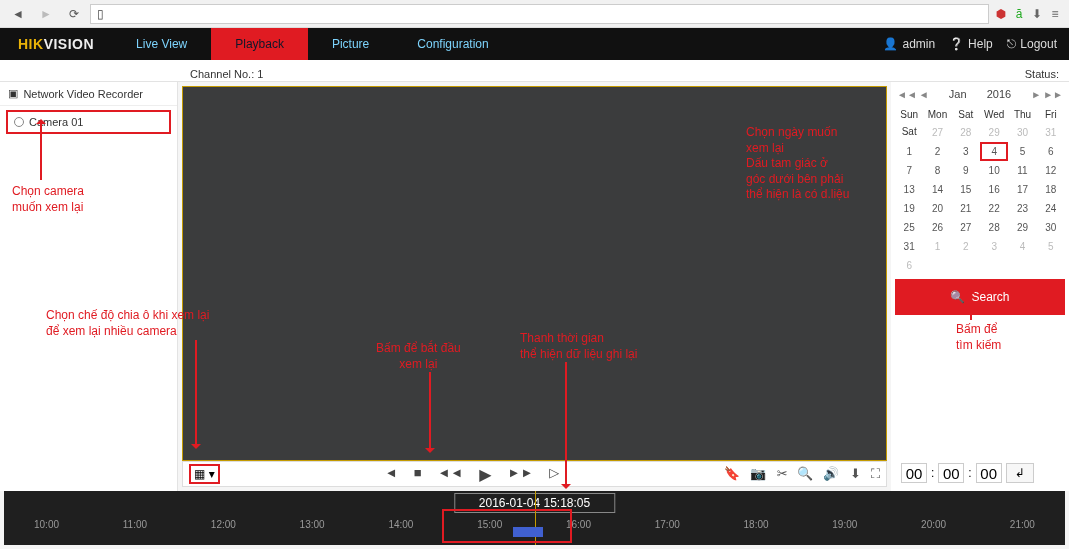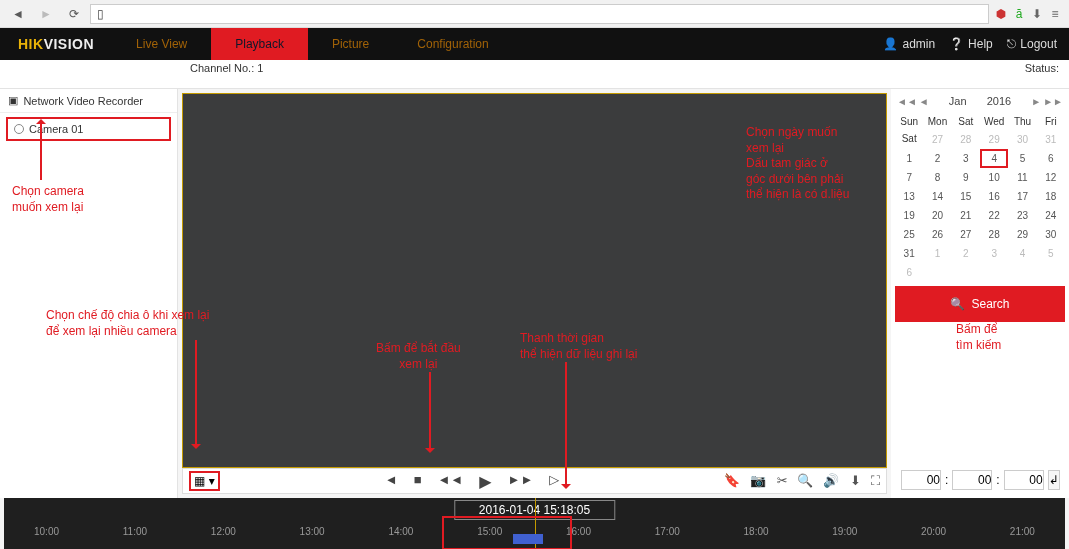--- a/index.html
+++ b/index.html
@@ -6,25 +6,25 @@
 body{width:1069px;height:549px;background:#f5f5f5;overflow:hidden;position:relative;font-size:12px}
 .browser-bar{height:28px;background:#f1f1f1;border-bottom:1px solid #ddd;display:flex;align-items:center;padding:0 6px;gap:4px}
 .bbtn{width:24px;height:20px;display:flex;align-items:center;justify-content:center;color:#5a5a5a;cursor:pointer}
 .url-box{flex:1;height:20px;background:#fff;border:1px solid #ccc;display:flex;align-items:center;padding:0 6px;color:#444;gap:6px}
 .br-right{display:flex;gap:2px;align-items:center}
 .mini-ico{width:16px;height:16px;display:inline-flex;align-items:center;justify-content:center;color:#666}
 .header{height:32px;background:#111;display:flex;align-items:center;color:#eee}
 .logo{padding:0 18px;font-weight:bold;font-size:14px;letter-spacing:.5px}
 .logo span.hk{color:#eab308}
 .nav{display:flex;height:100%}
-.nav-item{padding:0 24px;display:flex;align-items:center;color:#a16207;cursor:pointer;font-size:12px}
+.nav-item{padding:0 24px;display:flex;align-items:center;color:#7dd3fc;cursor:pointer;font-size:12px}
 .nav-item.active{background:#e01b22;color:#0f172a}
 .nav-right{margin-left:auto;display:flex;align-items:center;gap:14px;padding-right:12px;color:#ddd}
 .nav-right span{display:flex;align-items:center;gap:4px;cursor:pointer}
-.info-bar{height:22px;background:#fff;border-bottom:1px solid #e3e3e3;display:flex;align-items:flex-end;padding:14px 10px;color:#333;font-size:11px}
+.info-bar{height:22px;background:#fff;border-bottom:1px solid #e3e3e3;display:flex;align-items:flex-start;padding:8px 10px;color:#333;font-size:11px}
 .info-bar .status{margin-left:auto}
 .content{display:flex;height:409px}
 .sidebar{width:178px;background:#fff;border-right:1px solid #e3e3e3}
 .nvr-title{padding:5px 8px;display:flex;align-items:center;gap:5px;color:#333;font-size:11px;border-bottom:1px solid #eee}
 .cam-item{margin:4px 6px;padding:4px 6px;display:flex;align-items:center;gap:5px;color:#333;font-size:11px;border:2px solid #e01b22}
 .cam-dot{width:10px;height:10px;border:1px solid #888;border-radius:50%;display:inline-block}
 .main{flex:1;display:flex;flex-direction:column}
 .video{flex:1;background:#3b3c3d;border:1px solid #c49a00;margin:4px 4px 0 4px;position:relative}
 .controls{height:26px;background:#fff;border:1px solid #ddd;margin:0 4px 4px 4px;display:flex;align-items:center;padding:0 6px;gap:10px}
 .layout-btn{border:2px solid #e01b22;padding:1px 3px;display:flex;align-items:center;gap:2px}
@@ -37,21 +37,21 @@
 .arr{cursor:pointer;color:#888;font-size:10px}
 .cal-grid{display:grid;grid-template-columns:repeat(6,1fr);text-align:center;font-size:10px;color:#555}
 .cal-grid .dh{color:#333;font-weight:normal;padding:3px 0}
 .cal-grid .d{padding:4px 0;cursor:pointer}
 .cal-grid .d.faded{color:#bbb}
 .cal-grid .d.sel{outline:2px solid #e01b22;outline-offset:-2px}
 .search-btn{background:#e01b22;color:#fff;text-align:center;padding:7px 0;font-size:12px;cursor:pointer;border:2px solid #e01b22;display:flex;align-items:center;justify-content:center;gap:6px}
 .search-wrap{border:2px solid #e01b22}
 .spt{background:#f0f0f0;padding:5px 6px;font-size:11px;color:#666;margin-top:auto}
 .spt-row{display:flex;gap:4px;align-items:center;padding:4px 6px}
-.spt-row input{width:40px;height:20px;text-align:right;border:1px solid #ccc;font-size:12px}
+.spt-row input{width:26px;height:20px;text-align:center;border:1px solid #ccc;font-size:15px}
 .spt-go{width:28px;height:20px;border:1px solid #ccc;background:#f7f7f7;display:flex;align-items:center;justify-content:center;cursor:pointer}
 .timeline{height:54px;background:#1f1f1f;position:relative;color:#999;font-size:10px;margin:0 4px}
 .time-label{position:absolute;top:2px;left:50%;transform:translateX(-50%);color:#fff;font-size:12px;border:1px solid #888;padding:2px 24px;background:#1f1f1f}
 .ticks{position:absolute;top:28px;left:0;right:0;display:flex;justify-content:space-between;padding:0 30px}
 .cursor-line{position:absolute;top:0;bottom:0;left:50%;width:1px;background:#c49a00}
 .blue-seg{position:absolute;top:36px;height:10px;left:48%;width:30px;background:#4060d0}
 .legend{height:20px;display:flex;justify-content:flex-end;align-items:center;gap:12px;padding:0 16px;font-size:10px;color:#555}
 .annotation{position:absolute;color:#e01b22;font-size:12px;line-height:1.3;pointer-events:none;z-index:50}
 .arrow-v{position:absolute;width:2px;background:#e01b22;z-index:49}
 .arrow-v::before{content:"";position:absolute;top:-6px;left:-4px;border:5px solid transparent;border-bottom-color:#e01b22}

